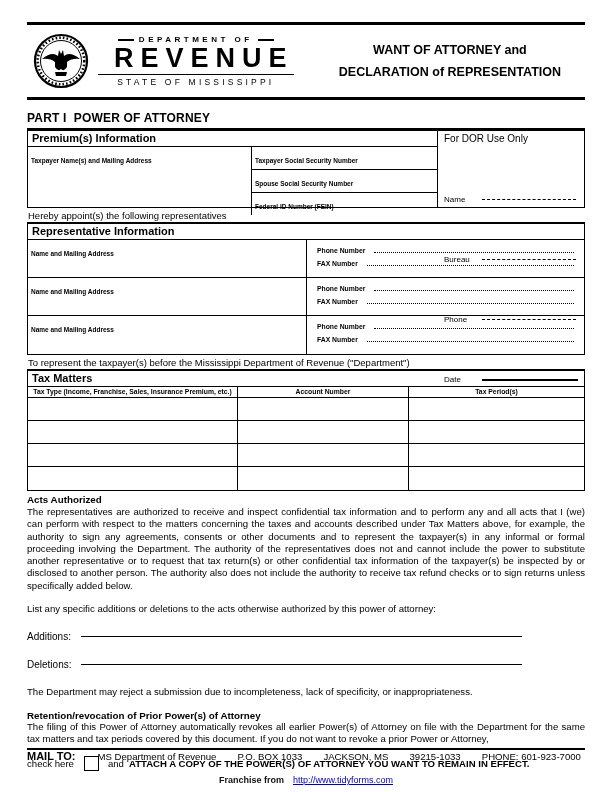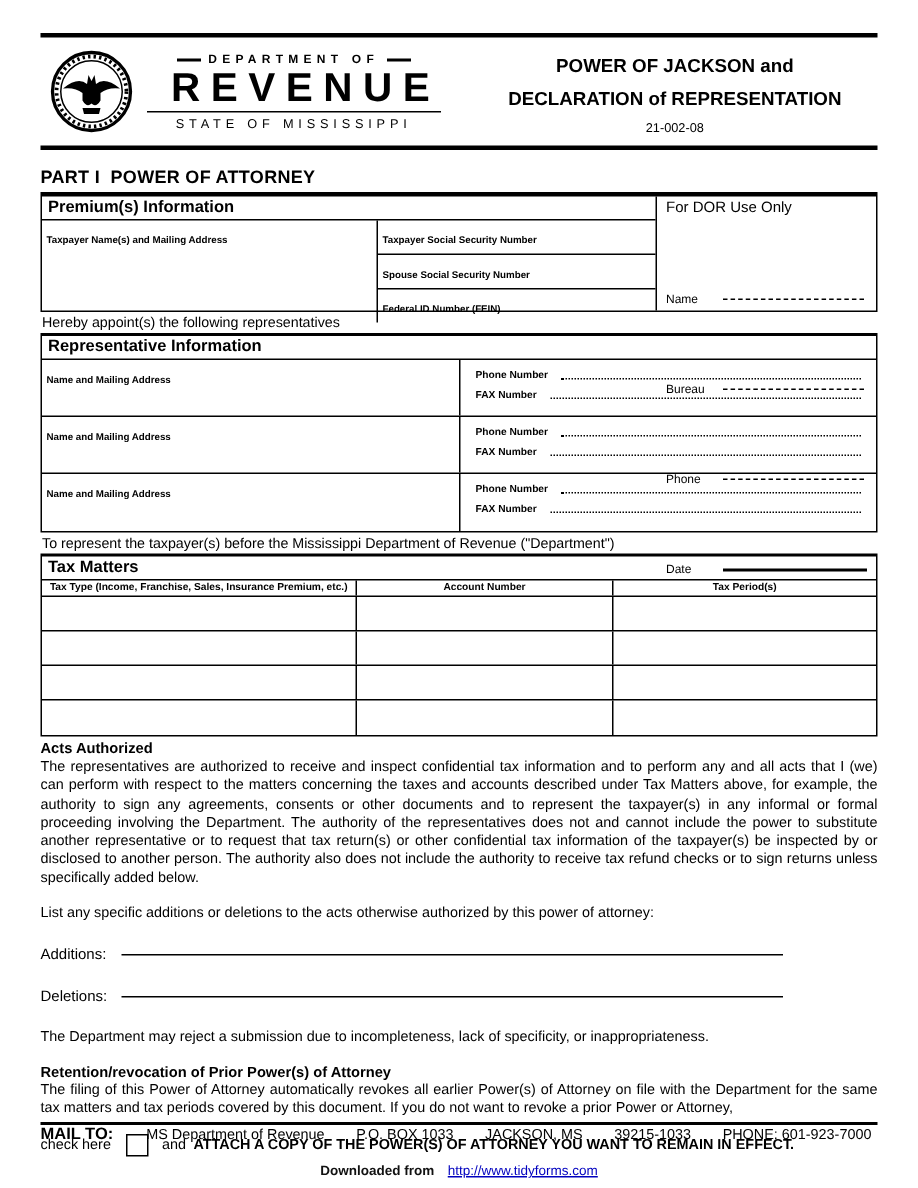--- a/index.html
+++ b/index.html
@@ -112,23 +112,22 @@
         <div class="dept-line">
           <span class="dash"></span>
           <span>DEPARTMENT OF</span>
           <span class="dash"></span>
         </div>
         <div class="revenue">REVENUE</div>
         <div class="state-line">STATE OF MISSISSIPPI</div>
       </div>
     </div>
     <div class="hdr-right">
-      <div class="hdr-title">POWER OF JACKSON and</div>
+      <div class="hdr-title">WANT OF ATTORNEY and</div>
       <div class="hdr-title">DECLARATION of REPRESENTATION</div>
-      <div class="form-no">21-002-08</div>
     </div>
   </header>
 
   <div class="hdr-rule"></div>
 
   <div class="part-heading">PART I&nbsp; POWER OF ATTORNEY</div>
 
   <div class="tp-table">
     <div class="tp-main">
       <div class="sec-title">Premium(s) Information</div>
@@ -290,18 +289,18 @@
         <span class="item">MS Department of Revenue</span>
         <span class="item">P.O. BOX 1033</span>
         <span class="item">JACKSON, MS</span>
         <span class="item">39215-1033</span>
         <span class="item">PHONE: 601-923-7000</span>
       </span>
     </div>
   </div>
 
   <div class="download-line">
-    <span class="prefix">Downloaded from</span>
+    <span class="prefix">Franchise from</span>
     <span style="display:inline-block;width:4px"></span>
     <a href="#">http://www.tidyforms.com</a>
   </div>
 
 </div>
 
 </body></html>

